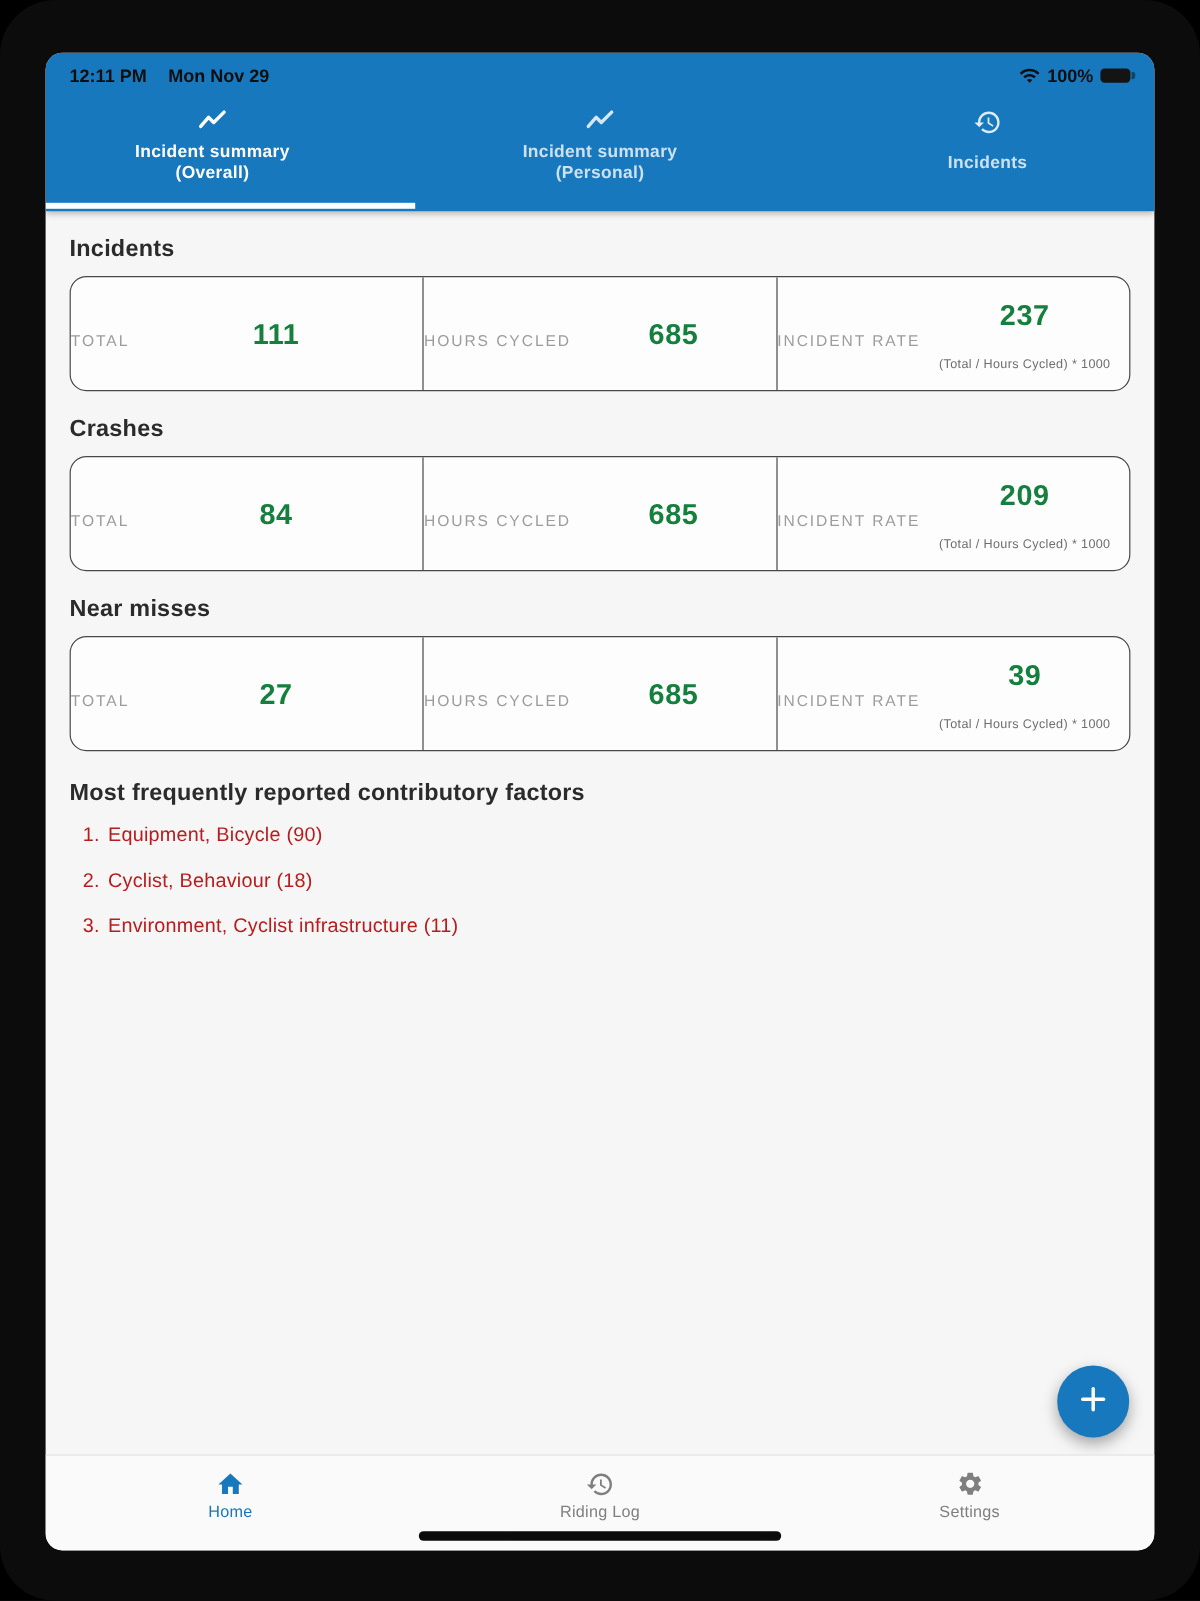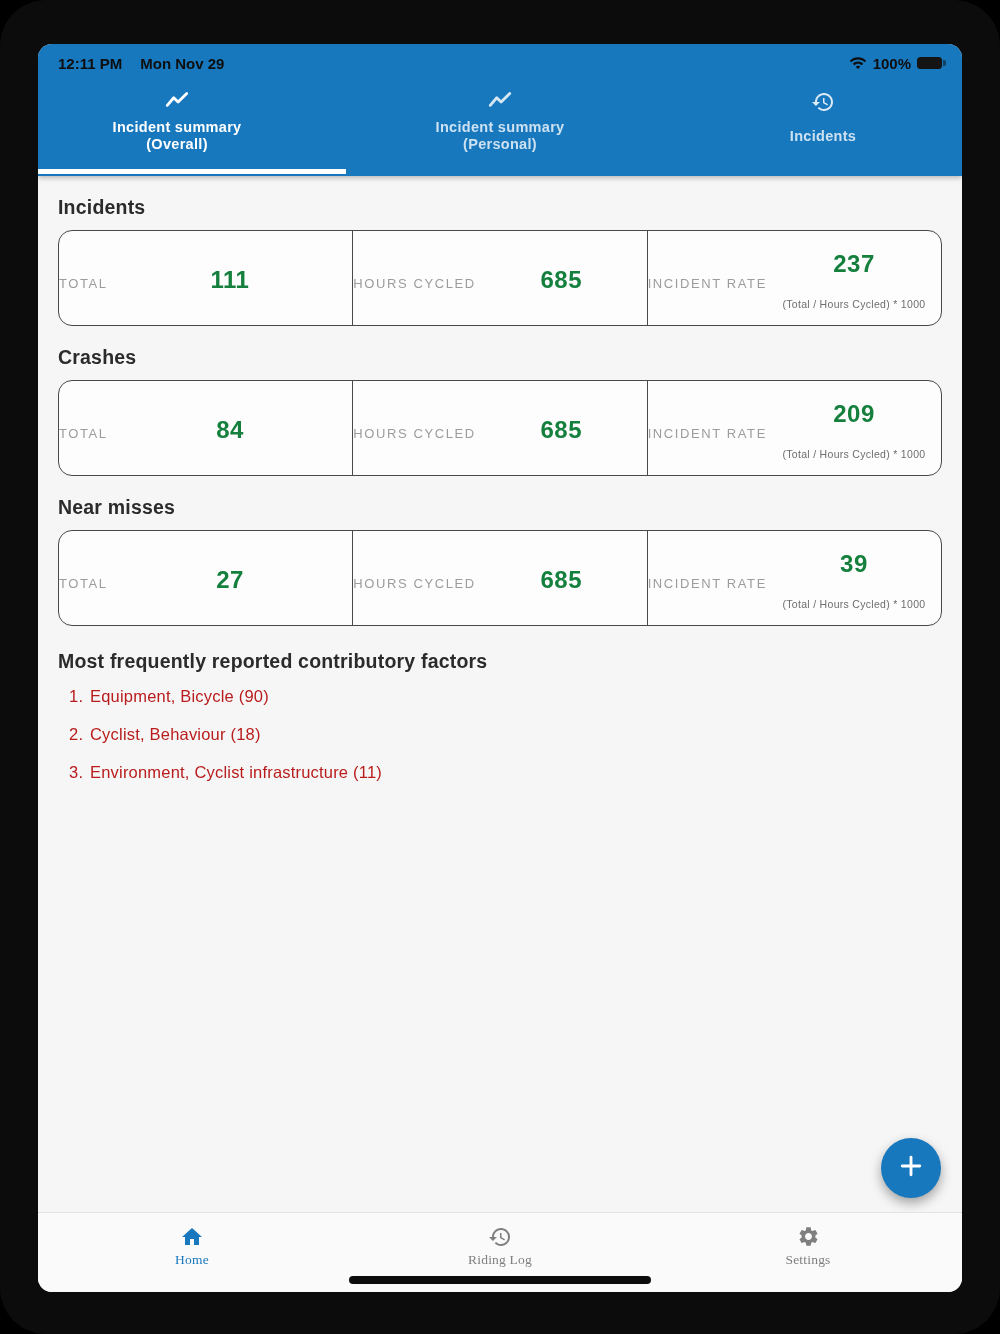--- a/index.html
+++ b/index.html
@@ -80,21 +80,21 @@
     box-shadow:0 5px 12px rgba(0,0,0,0.35); cursor:pointer;
   }
 
   
   .bottom-nav {
     position:absolute; left:0; bottom:0; width:100%; height:80px;
     background:#fafafa; border-top:1px solid #e2e2e2; display:flex;
   }
   .nav-item {
     flex:1; display:flex; flex-direction:column; align-items:center;
-    padding-top:12px; cursor:pointer; color:#7f7f7f;font-family:Liberation Serif, serif;
+    padding-top:12px; cursor:pointer; color:#7f7f7f;
   }
   .nav-item.active { color:#1878be; }
   .nav-icon { height:24px; margin-bottom:3px; }
   .nav-label { font-size:13.5px; letter-spacing:.2px; }
   .nav-item.active .nav-label { font-weight:400; }
 
   .home-indicator {
     position:absolute; left:50%; transform:translateX(-50%); bottom:8px;
     width:302px; height:8px; border-radius:4px; background:#0b0b0b; z-index:5;
   }

